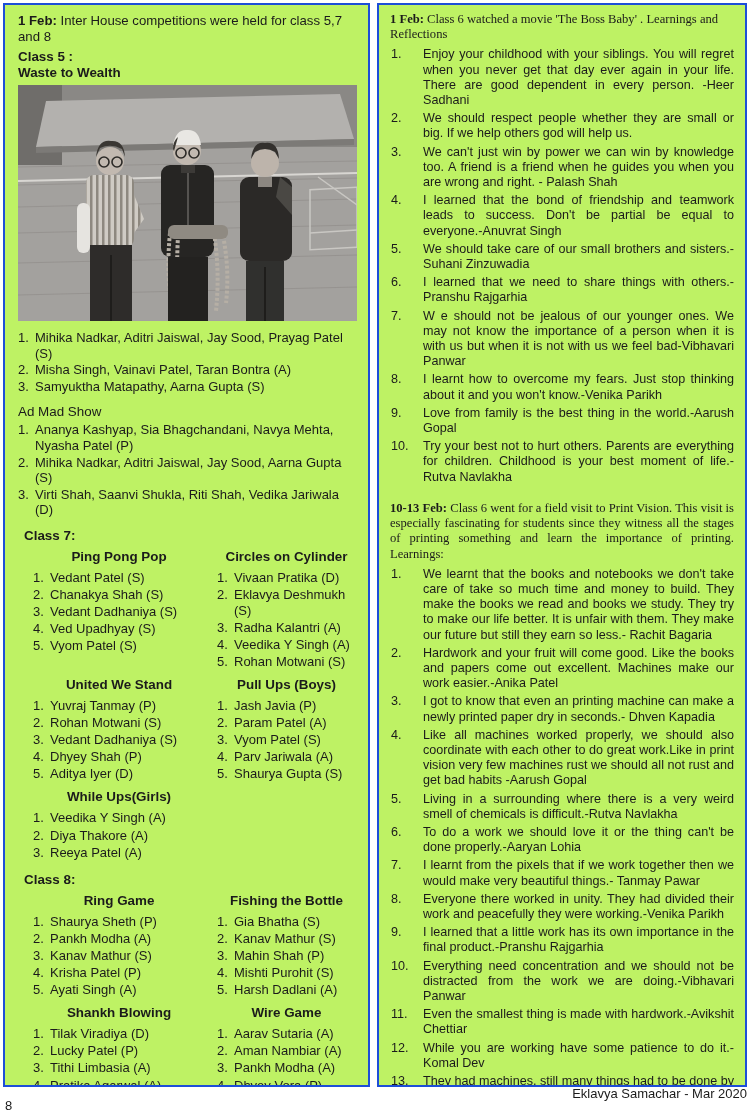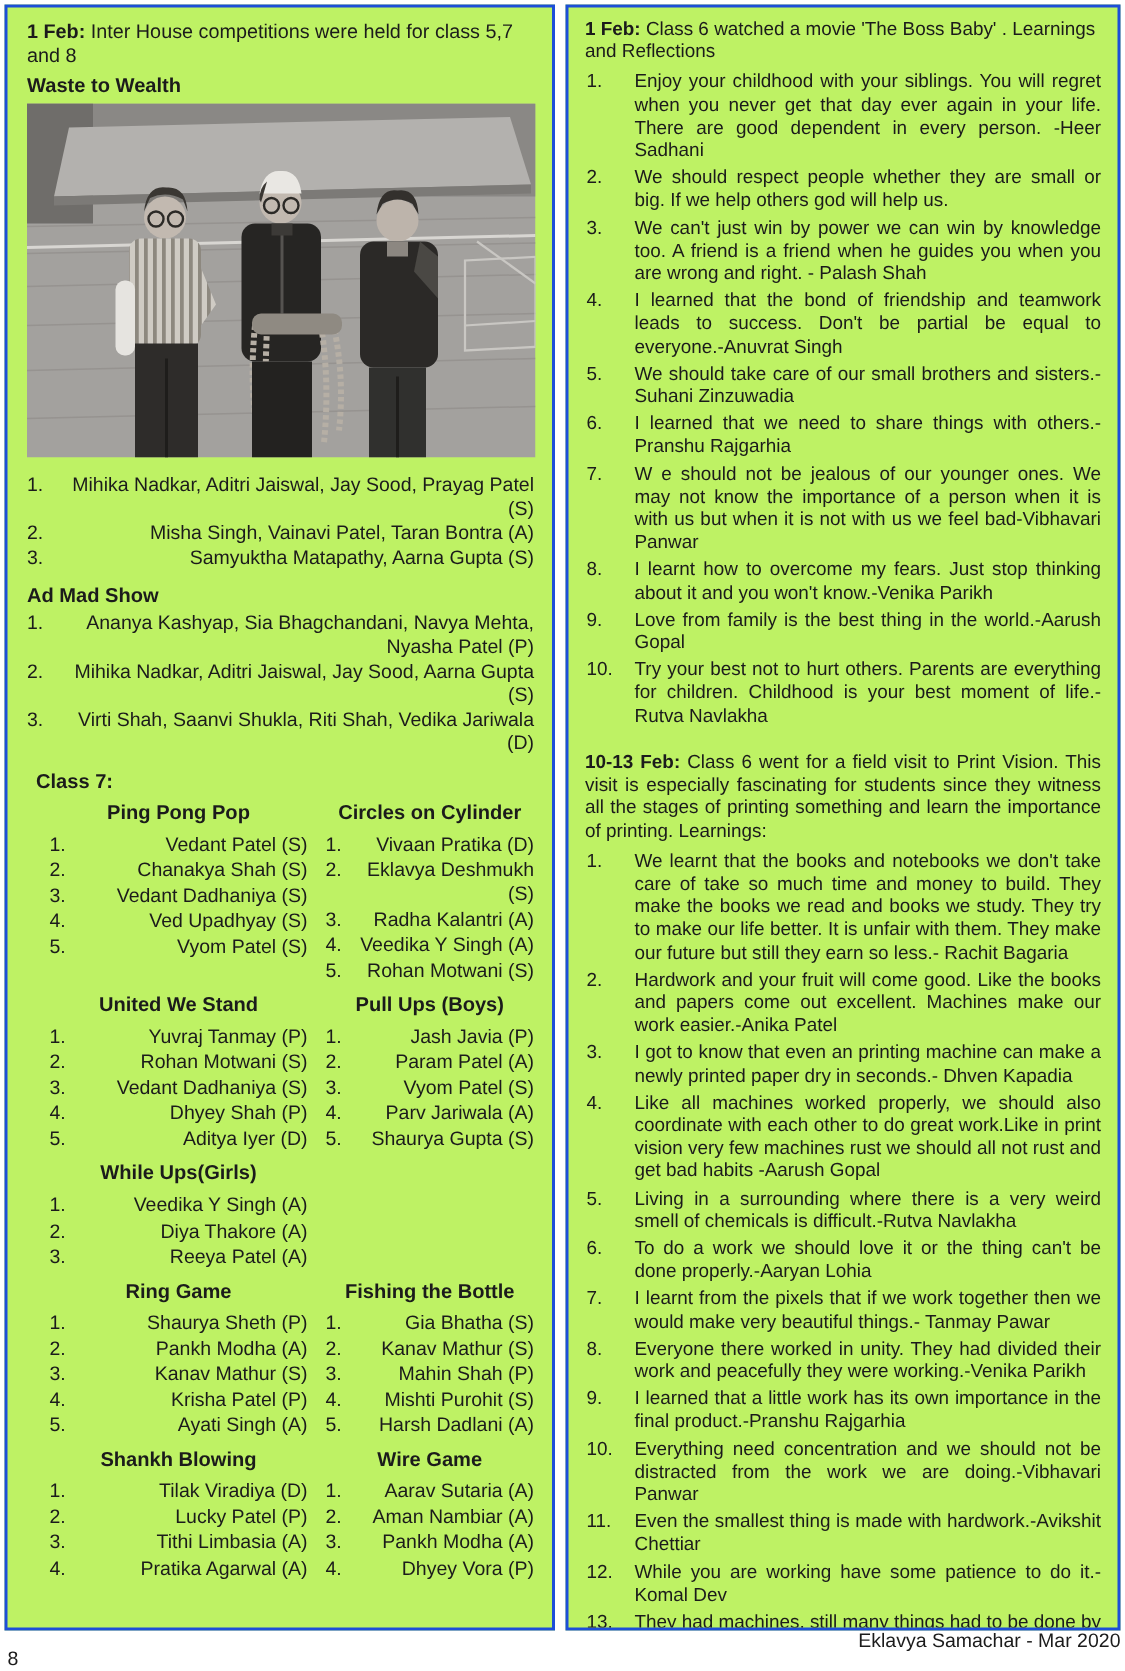--- a/index.html
+++ b/index.html
@@ -13,50 +13,51 @@
   #left-box{left:3px;width:367px;padding:6px 12px 6px 13px;}
   #right-box{left:377px;width:370px;padding:7px 11px 6px 11px;}
 
   
   .lead{font-size:13.2px;line-height:16px;margin:2px 0 4px;}
   .lead strong{font-weight:700;}
   .class5-head{font-size:13.4px;font-weight:700;line-height:16px;margin:4px 0 4px;}
   .photo-wrap{margin:3px 0 5px;}
   .winner-list{list-style:none;margin:0;padding:0;counter-reset:w;
                font-size:13px;line-height:15.6px;}
-  .winner-list li{counter-increment:w;position:relative;padding-left:17px;margin:0 0 1px;text-align:right;}
+  .winner-list li{counter-increment:w;position:relative;padding-left:17px;margin:0 0 1px;}
   .winner-list li::before{content:counter(w) ".";position:absolute;left:0;}
-  .section-title{font-size:13.4px;font-weight:700;margin:10px 0 3px;}
+  .section-title{font-size:13.4px;font-weight:400;margin:10px 0 3px;}
   .class-heading{font-size:13.4px;font-weight:700;margin:10px 6px 0;}
   .event-grid{display:grid;grid-template-columns:172px 1fr;column-gap:12px;
               margin-left:15px;margin-top:2px;margin-bottom:2px;}
   .event h4{font-size:13.4px;font-weight:700;margin:4px 0 6px;text-align:center;}
   .event .winner-list li{margin:0 0 1.5px;}
 
   
-  .entry-intro{font-size:12.6px;line-height:15.2px;margin:0 0 5px;}
+  .entry-intro{font-size:12.6px;line-height:15.2px;margin:0 0 5px;font-family:Liberation Serif, serif;}
   .entry-intro strong{font-weight:700;}
   .learning-list{list-style:none;margin:0 0 8px;padding:0;counter-reset:n;
                  font-size:12.6px;line-height:15.2px;}
   .learning-list li{counter-increment:n;position:relative;padding-left:33px;
                     margin:0 0 3px;text-align:justify;}
   .learning-list li::before{content:counter(n) ".";position:absolute;left:1px;text-align:left;}
   .entry-gap{height:8px;}
 
   
   #page-number{position:absolute;left:5px;bottom:1px;font-size:13px;}
   #issue{position:absolute;right:3px;bottom:13px;font-size:13px;}
 </style>
 </head>
 <body>
 
 <div class="box" id="left-box">
   <p class="lead"><strong>1 Feb:</strong><span> Inter House competitions were held for class 5,7 and 8</span></p>
 
   <div class="class5-head">
+    <div>Class 5 :</div>
     <div>Waste to Wealth</div>
   </div>
 
   <div class="photo-wrap">
     <svg width="339" height="236" viewBox="0 0 339 236" aria-hidden="true">
       <rect x="0" y="0" width="339" height="236" fill="#a3a19e"></rect>
       <rect x="0" y="0" width="339" height="62" fill="#8a8885"></rect>
       <rect x="0" y="0" width="44" height="80" fill="#6f6d6a"></rect>
       <polygon points="28,16 322,9 336,54 18,62" fill="#b3b1ae"></polygon>
       <polygon points="18,62 336,54 336,60 18,68" fill="#7c7a77"></polygon>
@@ -187,20 +188,21 @@
       <h4>While Ups(Girls)</h4>
       <ol class="winner-list">
         <li>Veedika Y Singh (A)</li>
         <li>Diya Thakore (A)</li>
         <li>Reeya Patel (A)</li>
       </ol>
     </div>
     <div></div>
   </div>
 
+  <div class="class-heading">Class 8:</div>
   <div class="event-grid">
     <div class="event">
       <h4>Ring Game</h4>
       <ol class="winner-list">
         <li>Shaurya Sheth (P)</li>
         <li>Pankh Modha (A)</li>
         <li>Kanav Mathur (S)</li>
         <li>Krisha Patel (P)</li>
         <li>Ayati Singh (A)</li>
       </ol>

